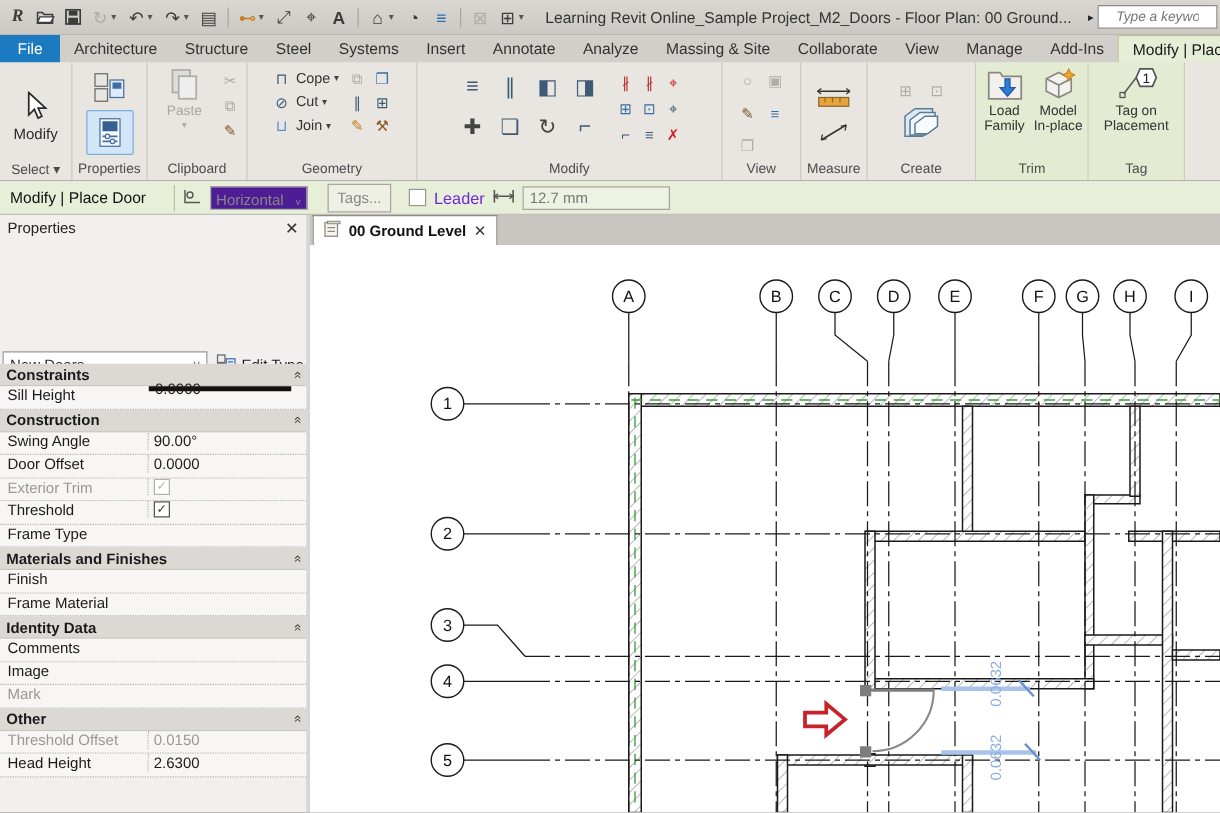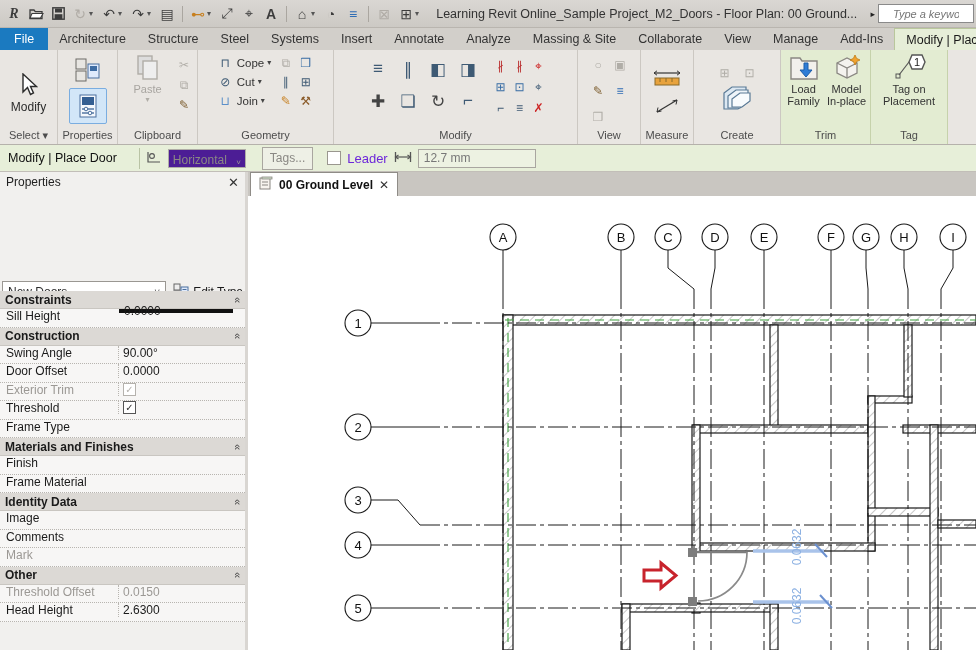--- a/index.html
+++ b/index.html
@@ -465,25 +465,25 @@
           </div>
           <div class="prow">
             <div class="plab">Frame Material</div>
             <div class="pval"></div>
           </div>
           <div class="pgroup">
             <span>Identity Data</span>
             <span class="chev">«</span>
           </div>
           <div class="prow">
+            <div class="plab">Comments</div>
+            <div class="pval"></div>
+          </div>
+          <div class="prow">
             <div class="plab">Image</div>
-            <div class="pval"></div>
-          </div>
-          <div class="prow">
-            <div class="plab">Comments</div>
             <div class="pval"></div>
           </div>
           <div class="prow disabled">
             <div class="plab">Mark</div>
             <div class="pval"></div>
           </div>
           <div class="pgroup">
             <span>Other</span>
             <span class="chev">«</span>
           </div>

